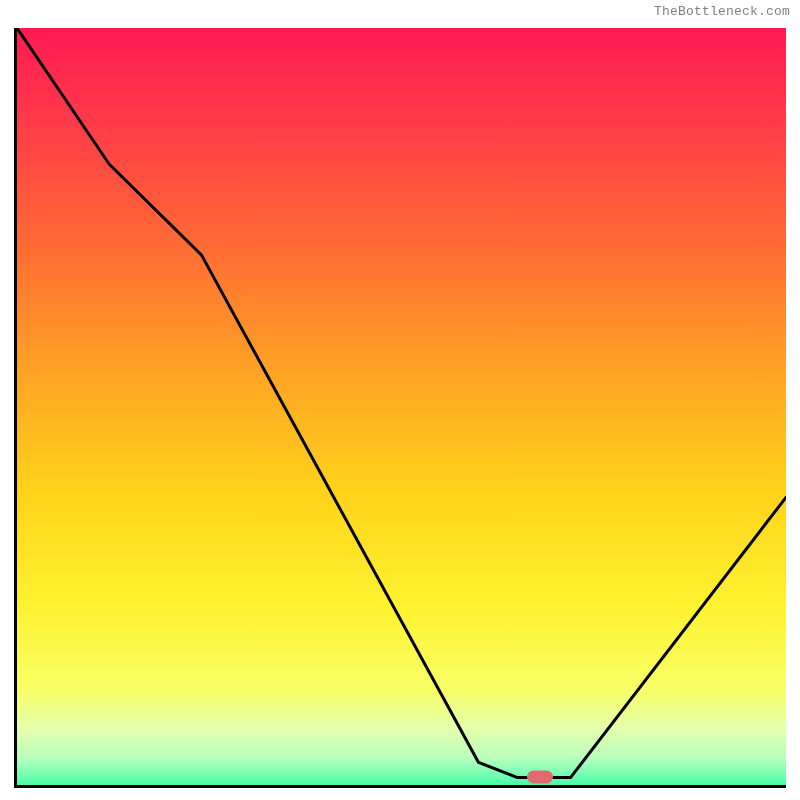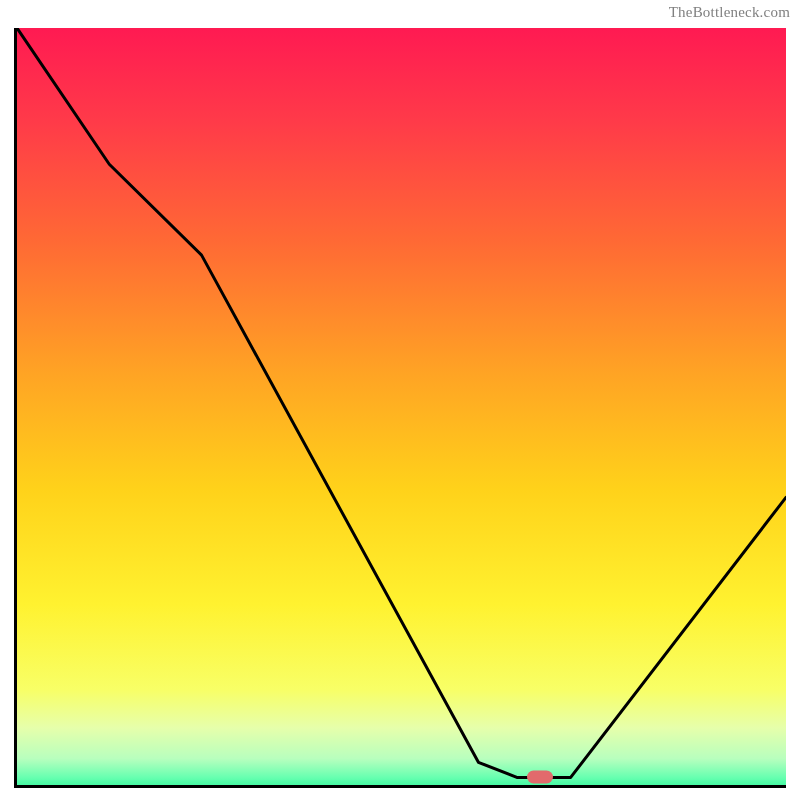--- a/index.html
+++ b/index.html
@@ -6,22 +6,22 @@
   html, body { width: 800px; height: 800px; overflow: hidden; background: #fff; }
   .stage {
     position: relative;
     width: 800px;
     height: 800px;
   }
   .attribution {
     position: absolute;
     top: 4px;
     right: 10px;
-    font-family: Liberation Serif, serif;
-    font-size: 15px;
+    font-family: Liberation Mono, monospace;
+    font-size: 13px;
     color: #808080;
     letter-spacing: 0.2px;
   }
   .plot {
     position: absolute;
     left: 14px;
     top: 28px;
     width: 772px;
     height: 760px;
     border-left: 3px solid #000;

